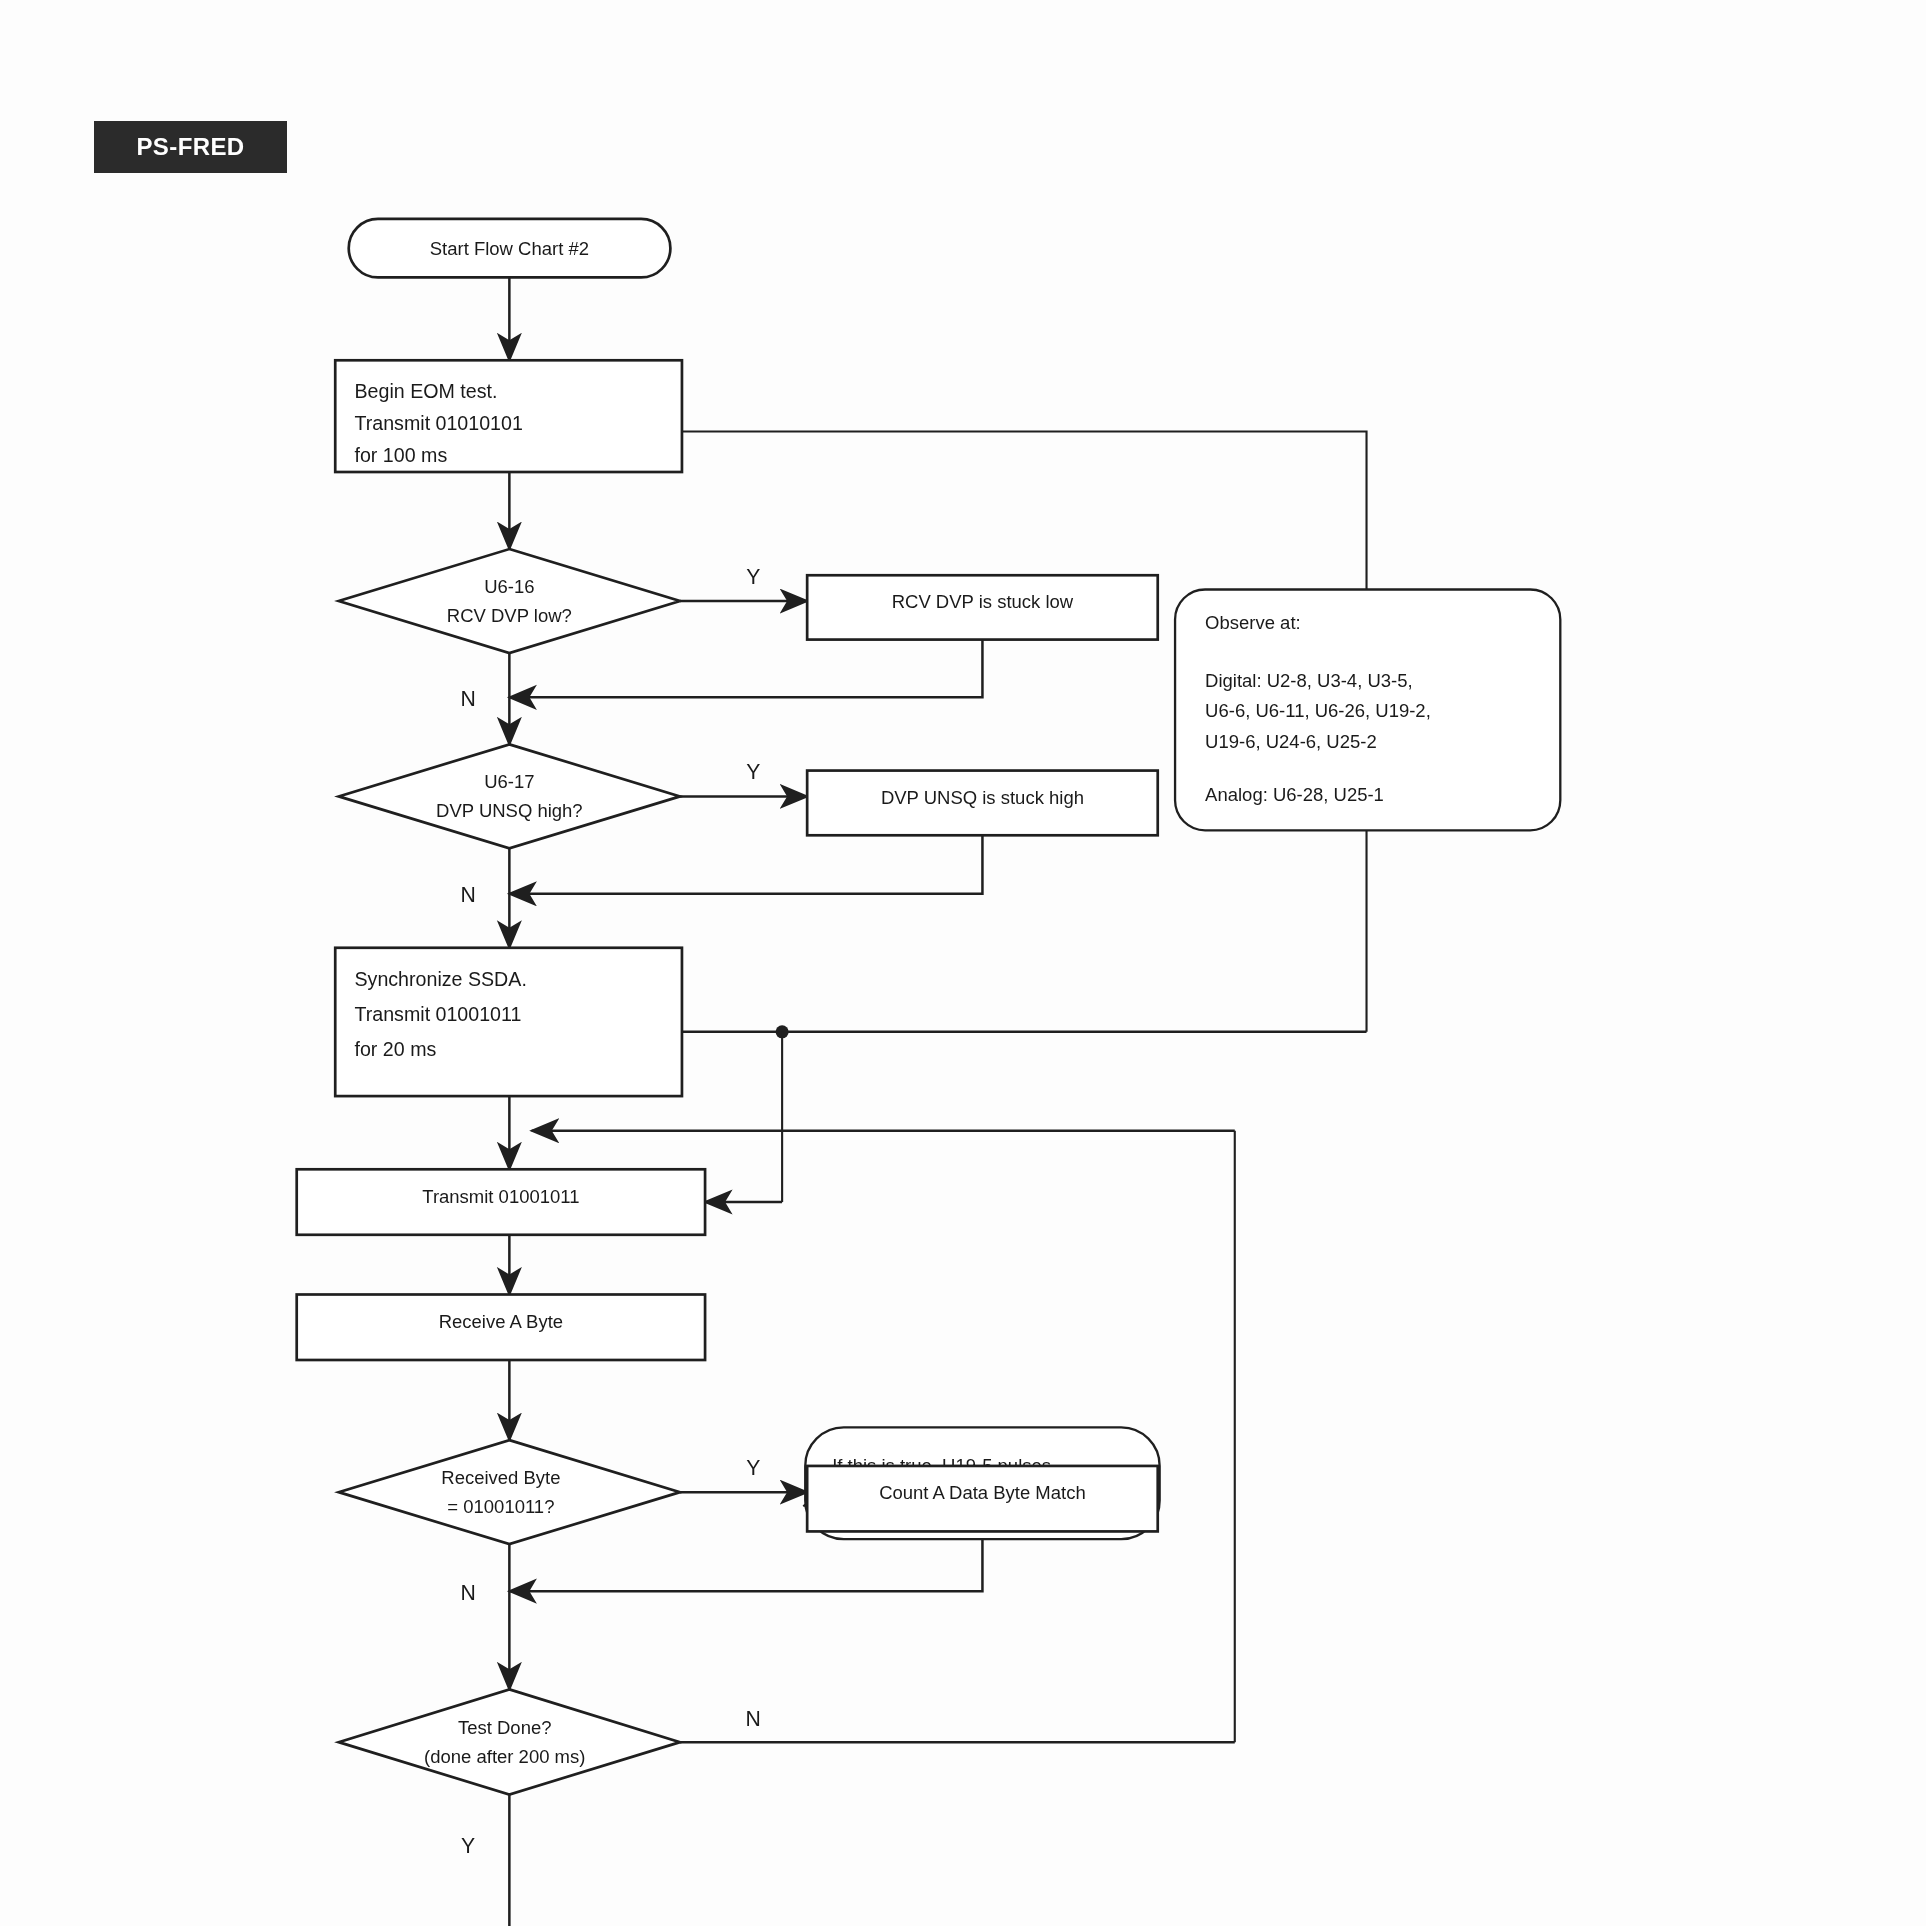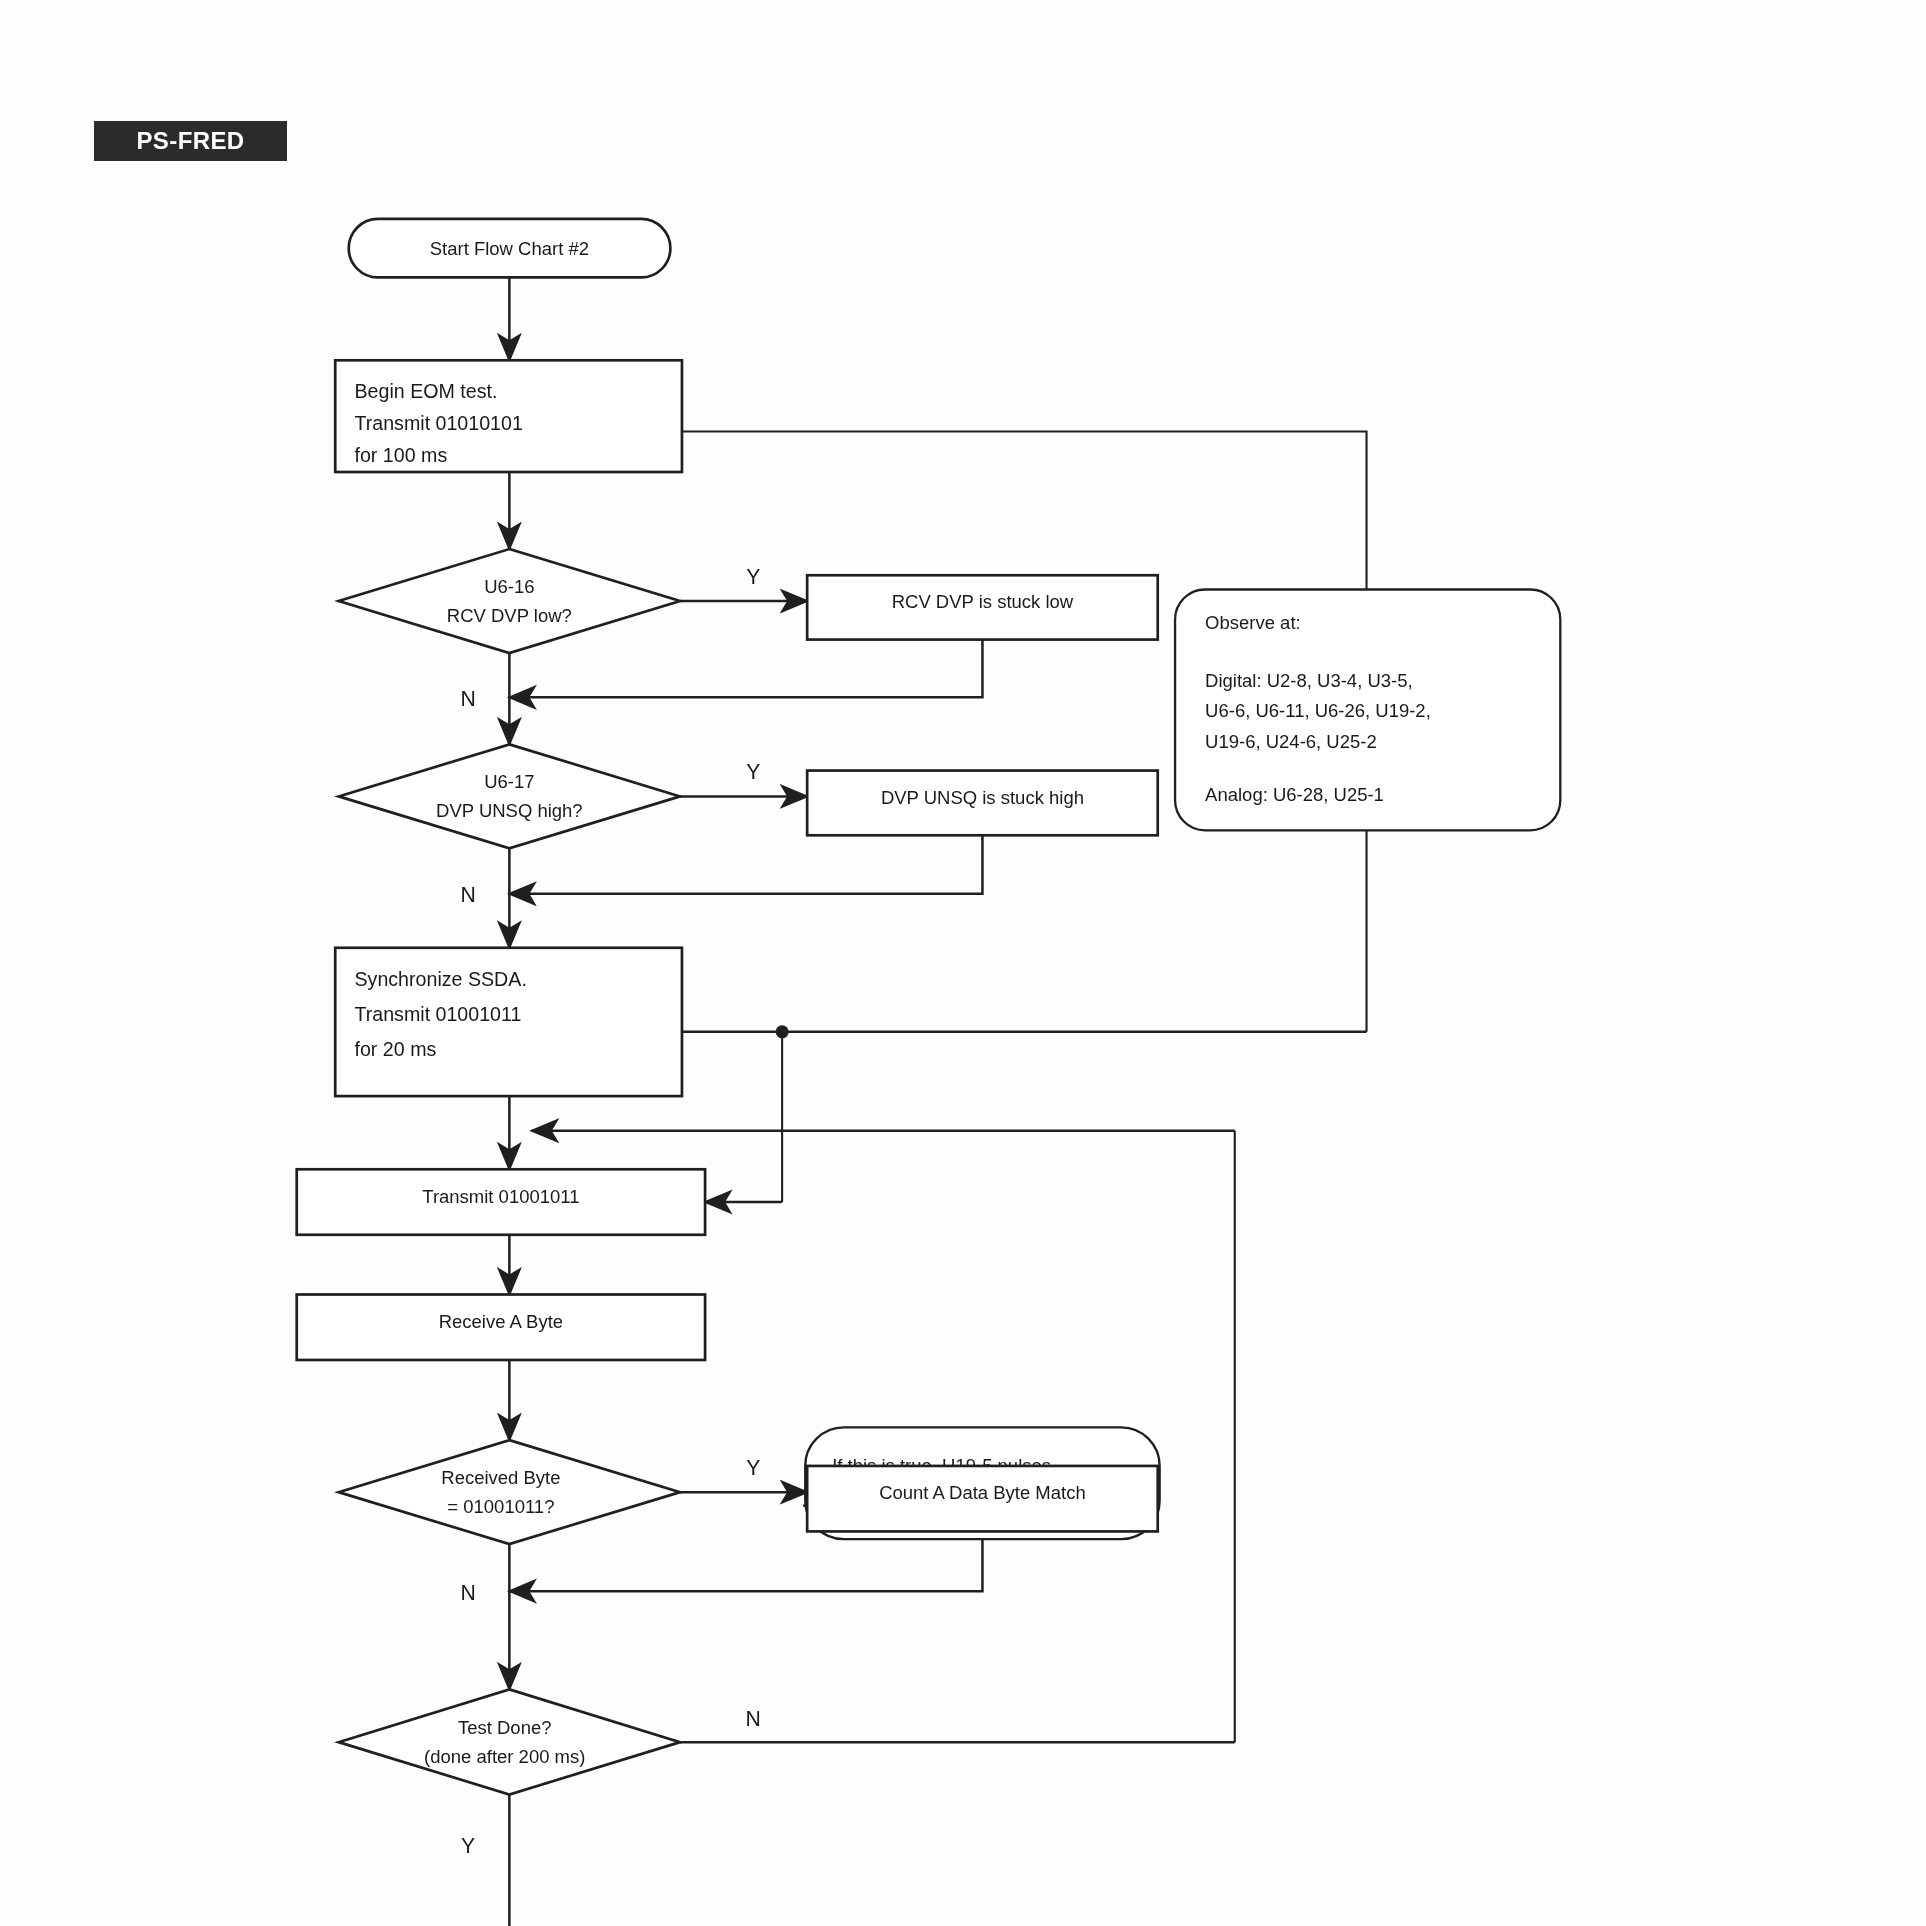--- a/index.html
+++ b/index.html
@@ -2,21 +2,21 @@
 <html style="font-size:6.2px"><head>
 <meta charset="utf-8">
 <style>
   html, body { margin:0; padding:0; background:#ffffff; }
   body { width:1941px; height:2548px; position:relative; font-family:"Liberation Sans", sans-serif; }
 
   #page { position:absolute; inset:0; background:#fdfdfd; }
 
   
   #header-tag {
-    position:absolute; left:94px; top:121px; width:193px; height:40px;
+    position:absolute; left:94px; top:121px; width:193px; height:52px;
     background:#2b2b2b; color:#ffffff;
     display:flex; align-items:center; justify-content:center;
     font-size:24px; font-weight:bold; letter-spacing:0.4px;
   }
 
   
   #flow { position:absolute; left:0px; top:185px; width:1941px; height:1984px; }
   #flow text { font-family:"Liberation Sans", sans-serif; fill:#1a1a1a; }
   .shape { fill:#ffffff; stroke:#1f1f1f; stroke-width:7; }
   .shape-thin { fill:#ffffff; stroke:#1f1f1f; stroke-width:6; }

